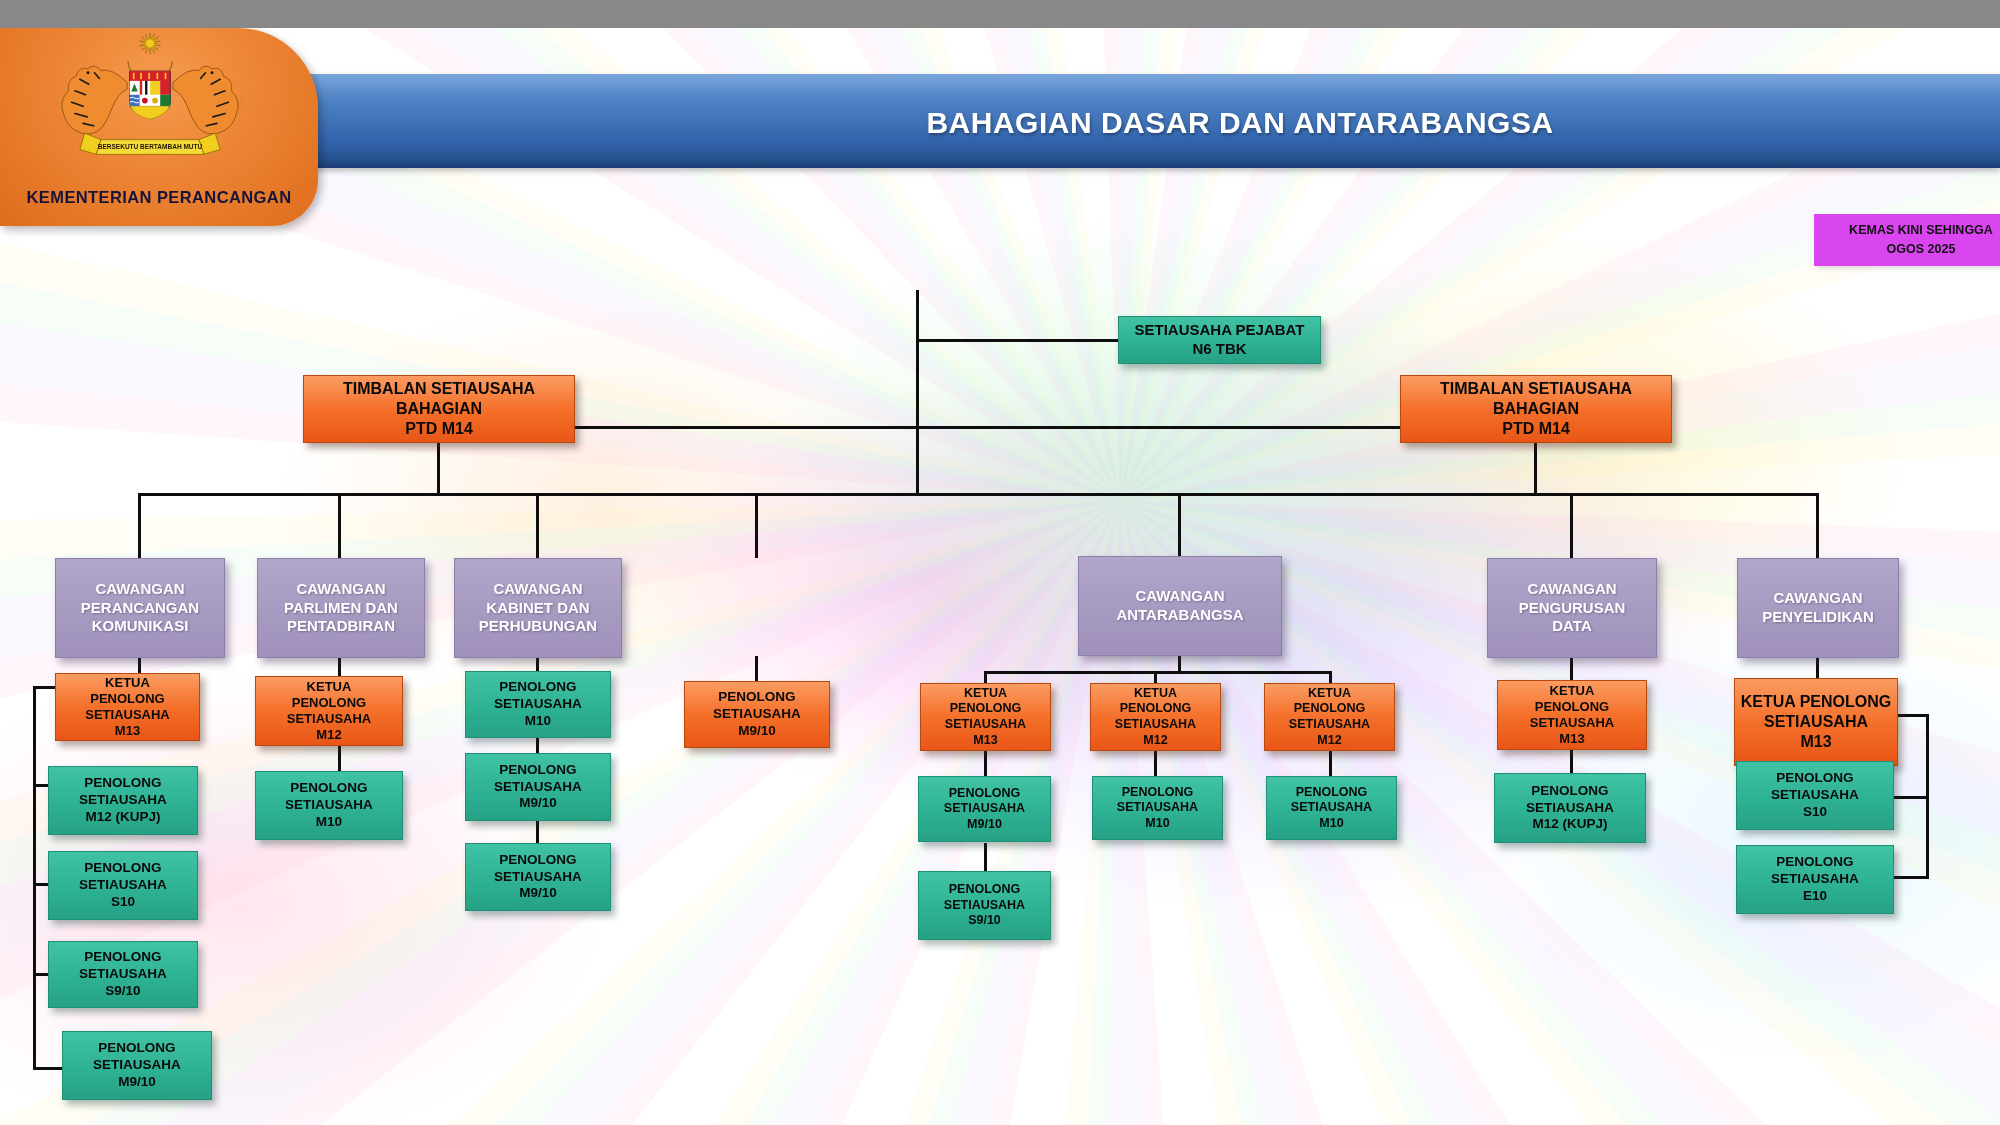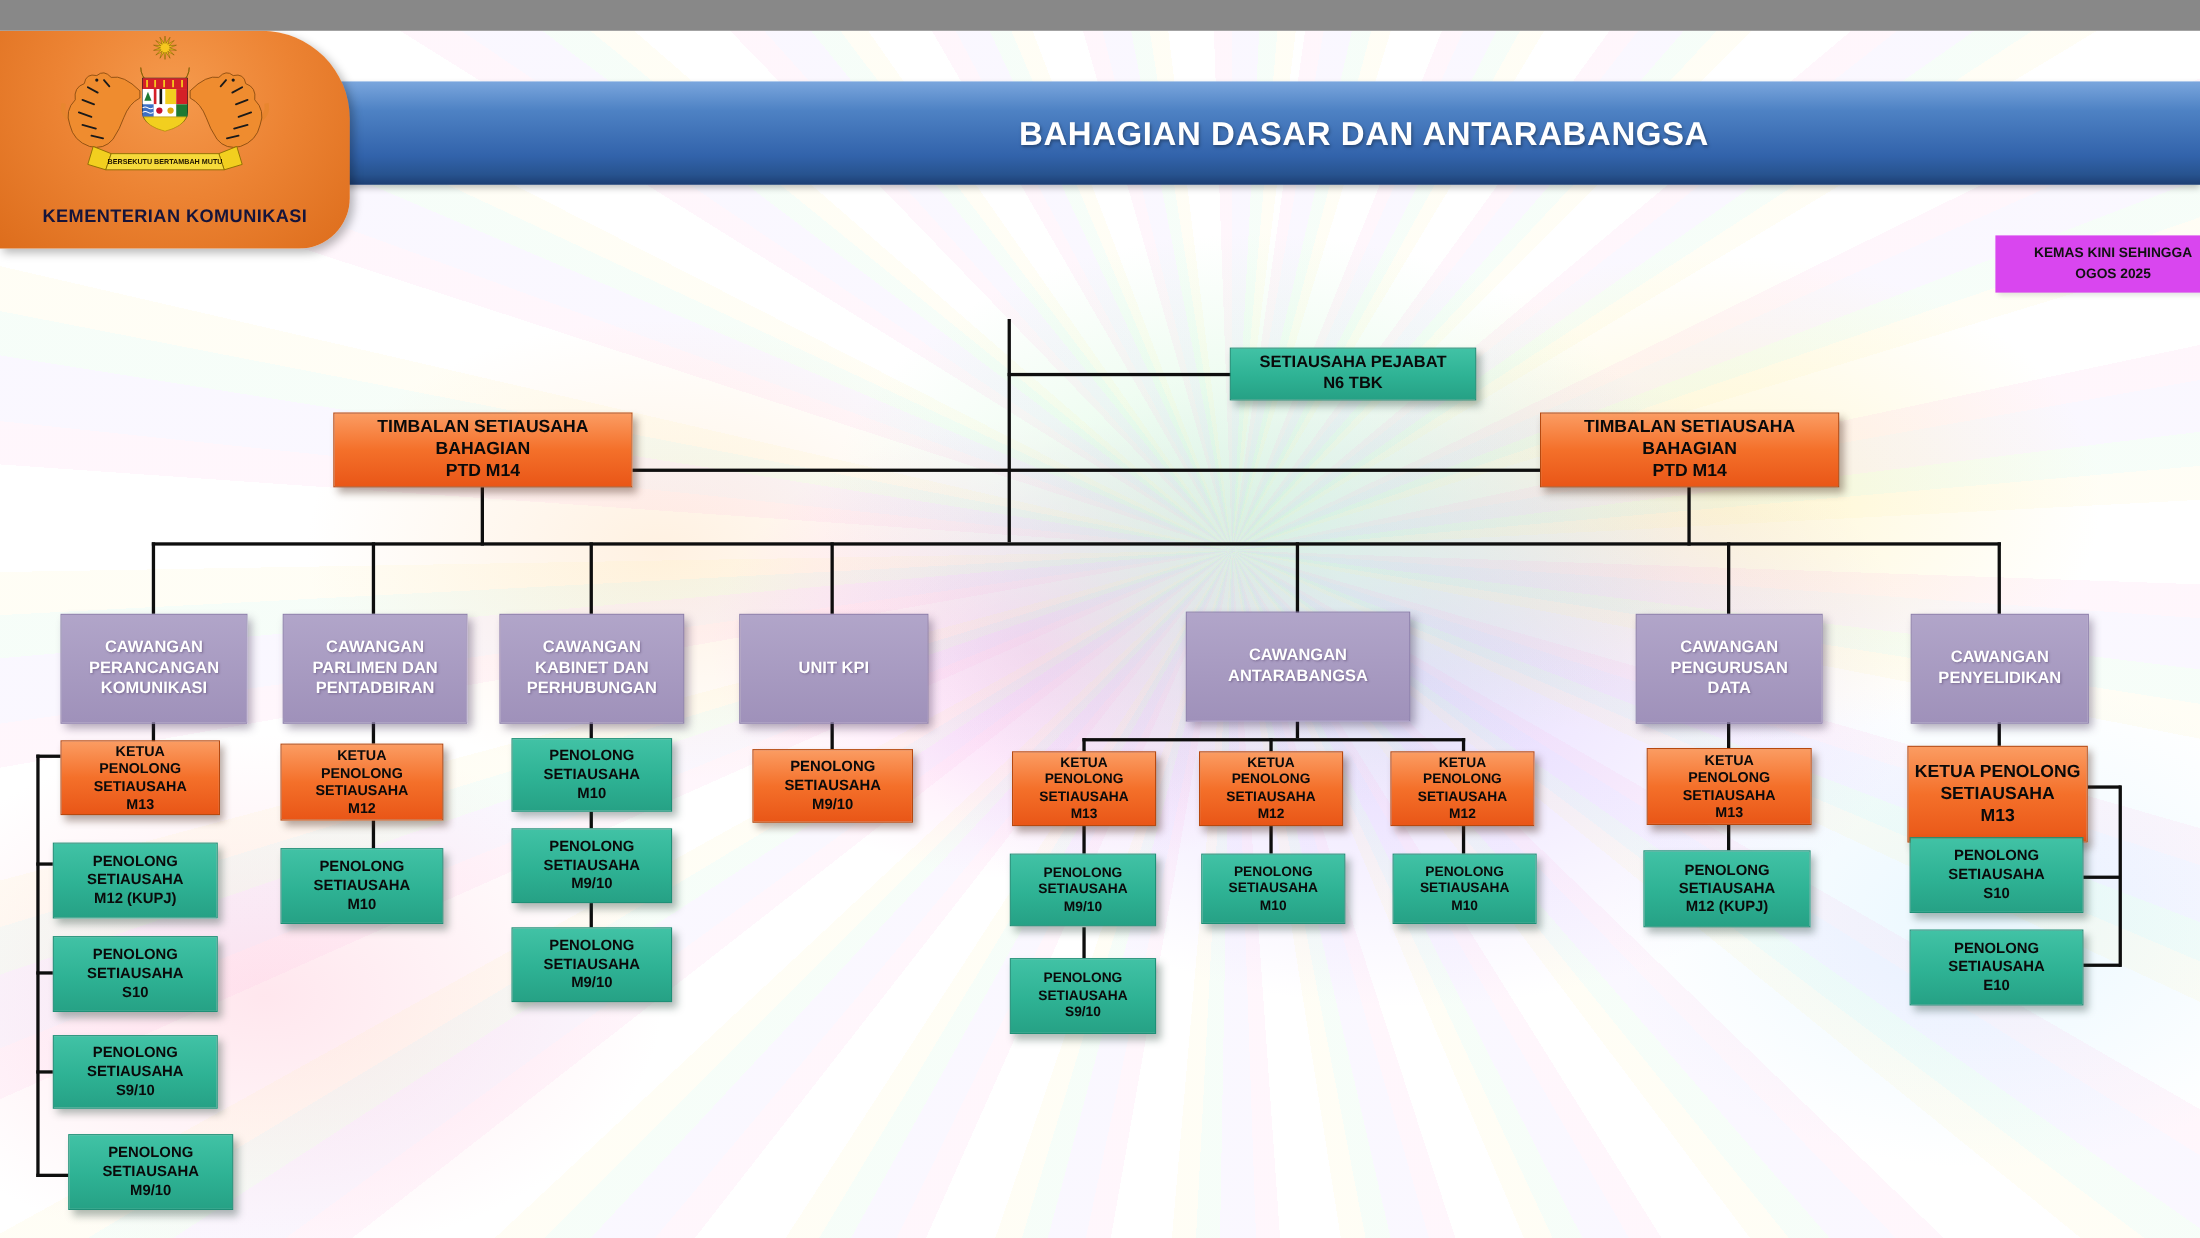--- a/index.html
+++ b/index.html
@@ -138,21 +138,21 @@
       </g>
 
       <g>
         <path d="M60,132 L40,124 L34,144 L54,150 Z" fill="#f2cf1f" stroke="#8a6d00" stroke-width="1"></path>
         <path d="M180,132 L200,124 L206,144 L186,150 Z" fill="#f2cf1f" stroke="#8a6d00" stroke-width="1"></path>
         <path d="M60,132 L180,132 L186,150 L54,150 Z" fill="#f6da3a" stroke="#8a6d00" stroke-width="1"></path>
         <text x="120" y="144" text-anchor="middle" font-size="8" font-weight="bold" fill="#201500">BERSEKUTU BERTAMBAH MUTU</text>
       </g>
     </svg>
   </div>
-  <div id="ministry-name">KEMENTERIAN KOMUNIKASI</div>
+  <div id="ministry-name">KEMENTERIAN PERANCANGAN</div>
 
   <div id="update-badge">KEMAS KINI SEHINGGA
 OGOS 2025</div>
 
   <i class="ln" style="left:916px;top:262px;width:3px;height:203px;"></i>
   <i class="ln" style="left:916px;top:311px;width:204px;height:3px;"></i>
   <i class="ln" style="left:575px;top:398px;width:825px;height:3px;"></i>
   <i class="ln" style="left:437px;top:415px;width:3px;height:53px;"></i>
   <i class="ln" style="left:1534px;top:415px;width:3px;height:53px;"></i>
   <i class="ln" style="left:138px;top:465px;width:1681px;height:3px;"></i>
@@ -193,39 +193,38 @@
 
   <i class="ln" style="left:1570px;top:628px;width:3px;height:24px;"></i>
   <i class="ln" style="left:1570px;top:722px;width:3px;height:23px;"></i>
 
   <i class="ln" style="left:1816px;top:628px;width:3px;height:22px;"></i>
   <i class="ln" style="left:1926px;top:686px;width:3px;height:165px;"></i>
   <i class="ln" style="left:1898px;top:686px;width:30px;height:3px;"></i>
   <i class="ln" style="left:1894px;top:768px;width:34px;height:3px;"></i>
   <i class="ln" style="left:1894px;top:848px;width:34px;height:3px;"></i>
 
-  <div class="node teal" style="left:1118px;top:288px;width:224px;height:48px;font-size:15px;">SETIAUSAHA PEJABAT
+  <div class="node teal" style="left:1118px;top:288px;width:203px;height:48px;font-size:15px;">SETIAUSAHA PEJABAT
 N6 TBK</div>
   <div class="node orange" style="left:303px;top:347px;width:272px;height:68px;font-size:16px;">TIMBALAN SETIAUSAHA
 BAHAGIAN
 PTD M14</div>
   <div class="node orange" style="left:1400px;top:347px;width:272px;height:68px;font-size:16px;">TIMBALAN SETIAUSAHA
 BAHAGIAN
 PTD M14</div>
 
   <div class="node purple" style="left:55px;top:530px;width:170px;height:100px;font-size:15px;">CAWANGAN
 PERANCANGAN
 KOMUNIKASI</div>
   <div class="node purple" style="left:257px;top:530px;width:168px;height:100px;font-size:15px;">CAWANGAN
 PARLIMEN DAN
 PENTADBIRAN</div>
   <div class="node purple" style="left:454px;top:530px;width:168px;height:100px;font-size:15px;">CAWANGAN
 KABINET DAN
 PERHUBUNGAN</div>
-  <div class="node purple" style="left:672px;top:530px;width:172px;height:100px;font-size:15px;">UNIT KPI</div>
   <div class="node purple" style="left:1078px;top:528px;width:204px;height:100px;font-size:15px;">CAWANGAN
 ANTARABANGSA</div>
   <div class="node purple" style="left:1487px;top:530px;width:170px;height:100px;font-size:15px;">CAWANGAN
 PENGURUSAN
 DATA</div>
   <div class="node purple" style="left:1737px;top:530px;width:162px;height:100px;font-size:15px;">CAWANGAN
 PENYELIDIKAN</div>
 
   <div class="node orange" style="left:55px;top:645px;width:145px;height:68px;font-size:13px;">KETUA
 PENOLONG

